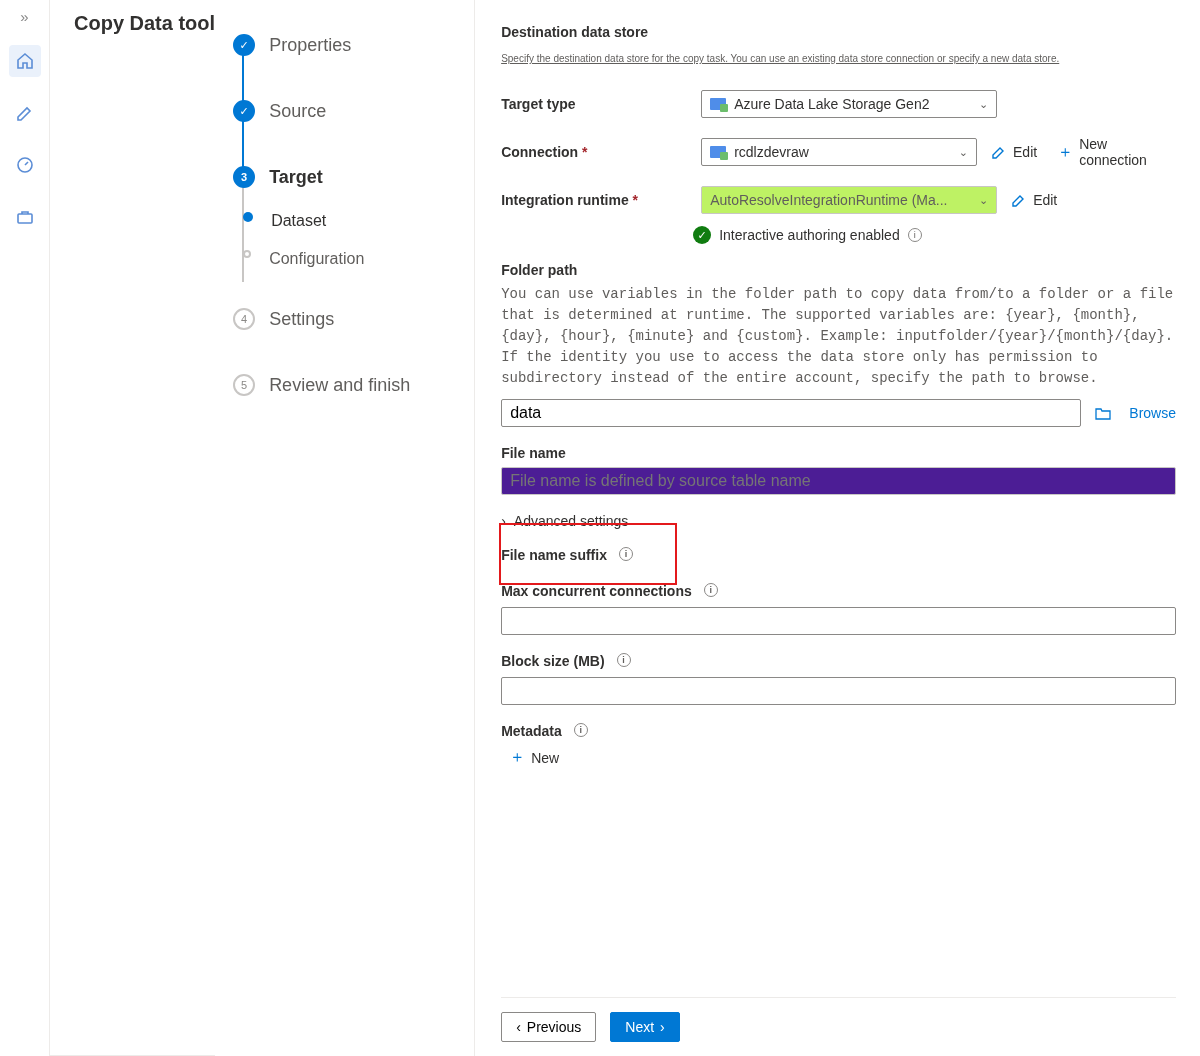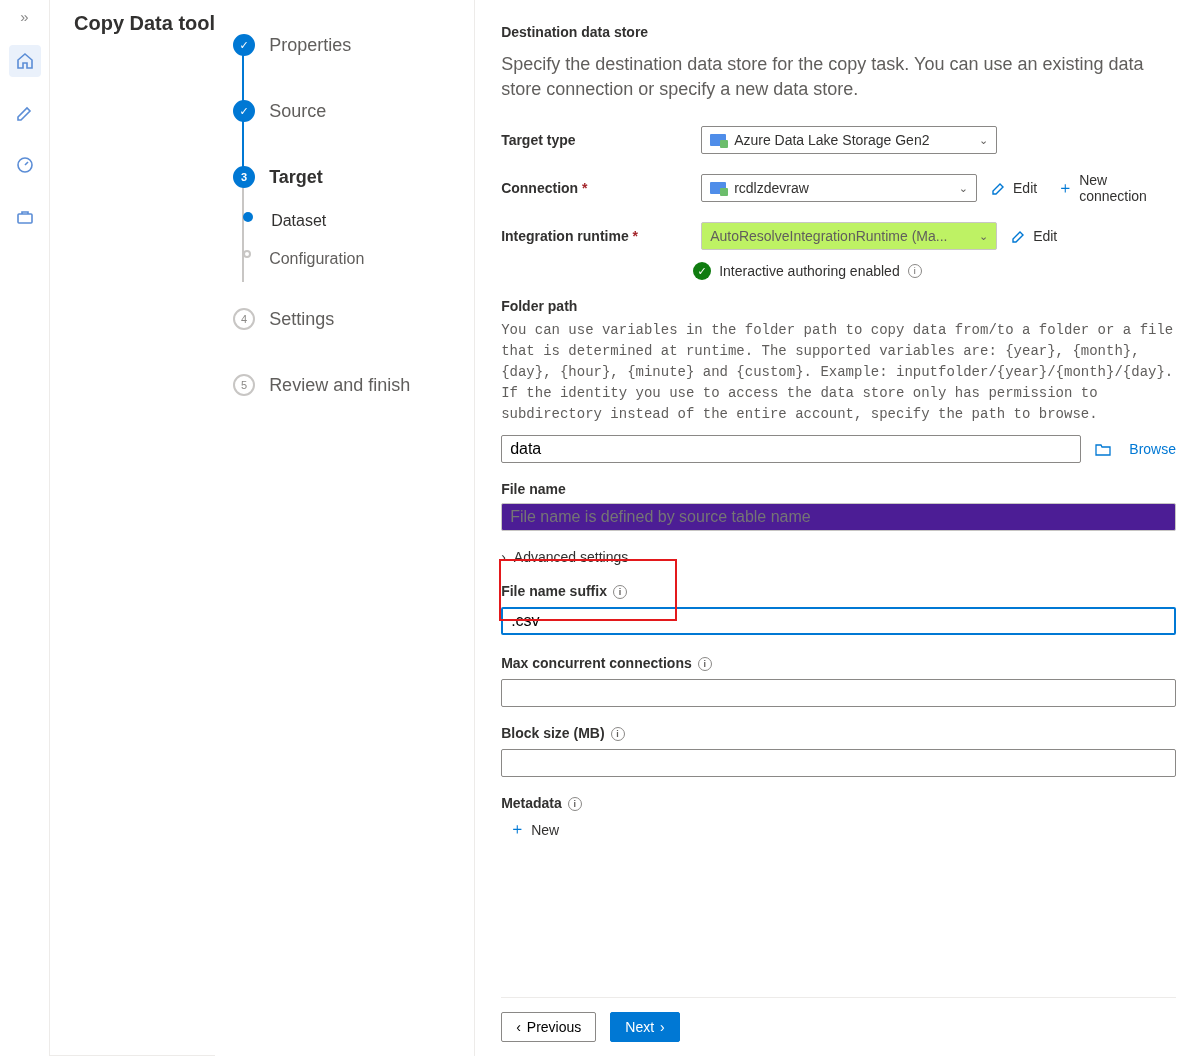--- a/index.html
+++ b/index.html
@@ -101,21 +101,21 @@
 
   .form-panel {
     flex: 1;
     padding: 24px 24px 0 26px;
     overflow-y: auto;
     display: flex;
     flex-direction: column;
   }
   .form-body { flex: 1; }
   .h2 { font-size: 14px; font-weight: 700; margin: 0 0 12px 0; }
-  .subtitle { color: #605e5c; margin: 0 0 24px 0; font-size: 18px; line-height: 1.4; }
+  .subtitle { color: #605e5c; margin: 0 0 24px 0; font-size: 10px; line-height: 1.4; text-decoration: underline; }
   .row {
     display: flex;
     align-items: center;
     margin-bottom: 18px;
     gap: 8px;
   }
   .row .label { width: 192px; font-weight: 600; font-size: 14px; flex-shrink: 0; }
   .required { color: #a4262c; }
   .dropdown {
     width: 296px; height: 28px;
@@ -154,21 +154,21 @@
   }
   .text-input.disabled { background: #4c1d95; color: #8a8886; border-color: #c8c6c4; }
   .text-input.highlight { border: 2px solid #0078d4; }
   .browse-link { color: #0078d4; display: inline-flex; align-items: center; gap: 18px; cursor: pointer; }
   .expand-row { display:flex; align-items:center; gap:8px; cursor:pointer; margin: 6px 0 18px 0; font-size:14px; }
   .redbox-extend { position: relative; margin-bottom: 20px; }
   .redbox-extend .overlay {
     position: absolute; left: -2px; top: -24px; width: 178px; height: 62px;
     border: 2px solid #e3191c; pointer-events: none;
   }
-  .label-inline { display:flex; align-items:flex-end; gap:6px; font-weight:600; font-size:14px; margin-bottom:8px; }
+  .label-inline { display:flex; align-items:flex-start; gap:12px; font-weight:600; font-size:14px; margin-bottom:8px; }
   .meta-new { display:inline-flex; align-items:center; gap:6px; color:#323130; cursor:pointer; margin-left:8px; }
   .plus { color:#0078d4; font-size:16px; font-weight:400; }
   .footer {
     border-top: 1px solid #edebe9;
     padding: 14px 0 14px 0;
     display: flex; gap: 14px;
   }
   .btn {
     height: 30px; padding: 0 14px;
     border: 1px solid #8a8886; border-radius: 2px;
@@ -317,23 +317,20 @@
           <span>›</span>
           <span>Advanced settings</span>
         </div>
 
         <div class="redbox-extend">
           <div class="overlay"></div>
           <div class="label-inline">
             <span>File name suffix</span>
             <span class="info-icon">i</span>
           </div>
-          <div class="input-row" style="margin-bottom:0">
-            <input class="text-input highlight" value=".csv" style="">
-          </div>
         </div>
 
         <div class="label-inline">
           <span>Max concurrent connections</span>
           <span class="info-icon">i</span>
         </div>
         <div class="input-row">
           <input class="text-input" style="">
         </div>
 

